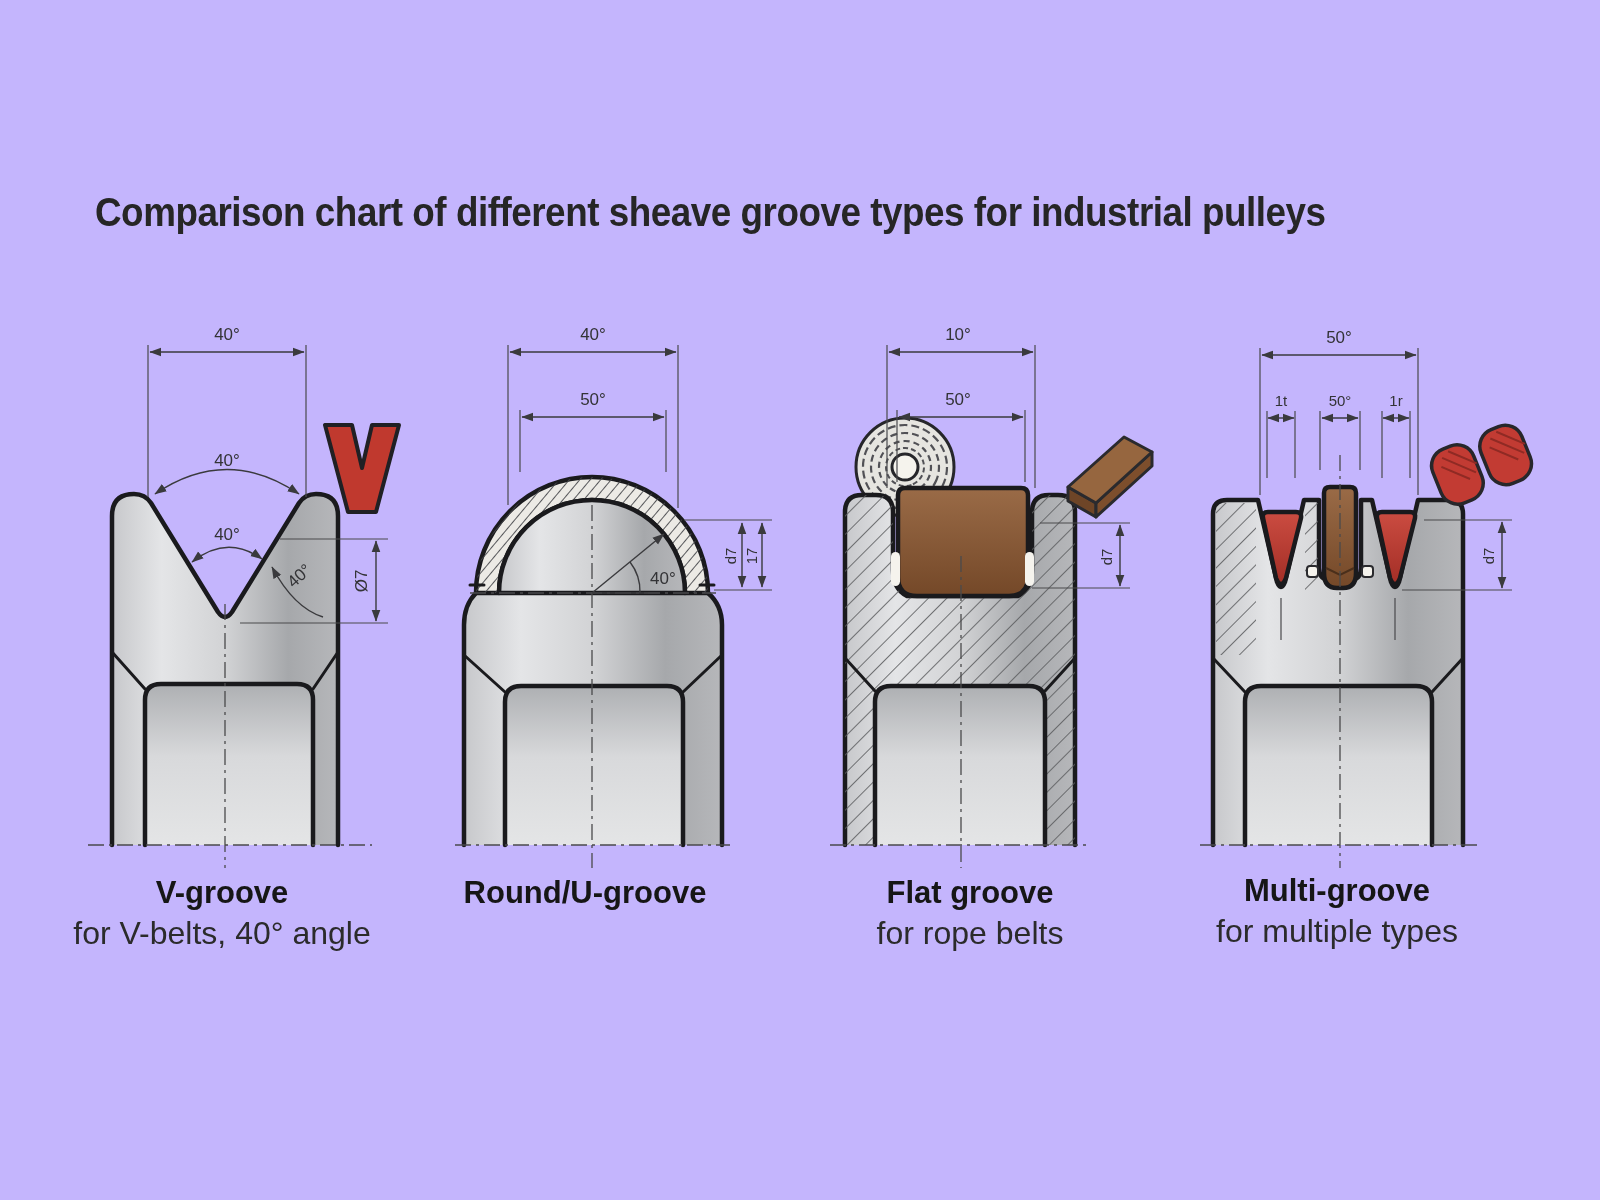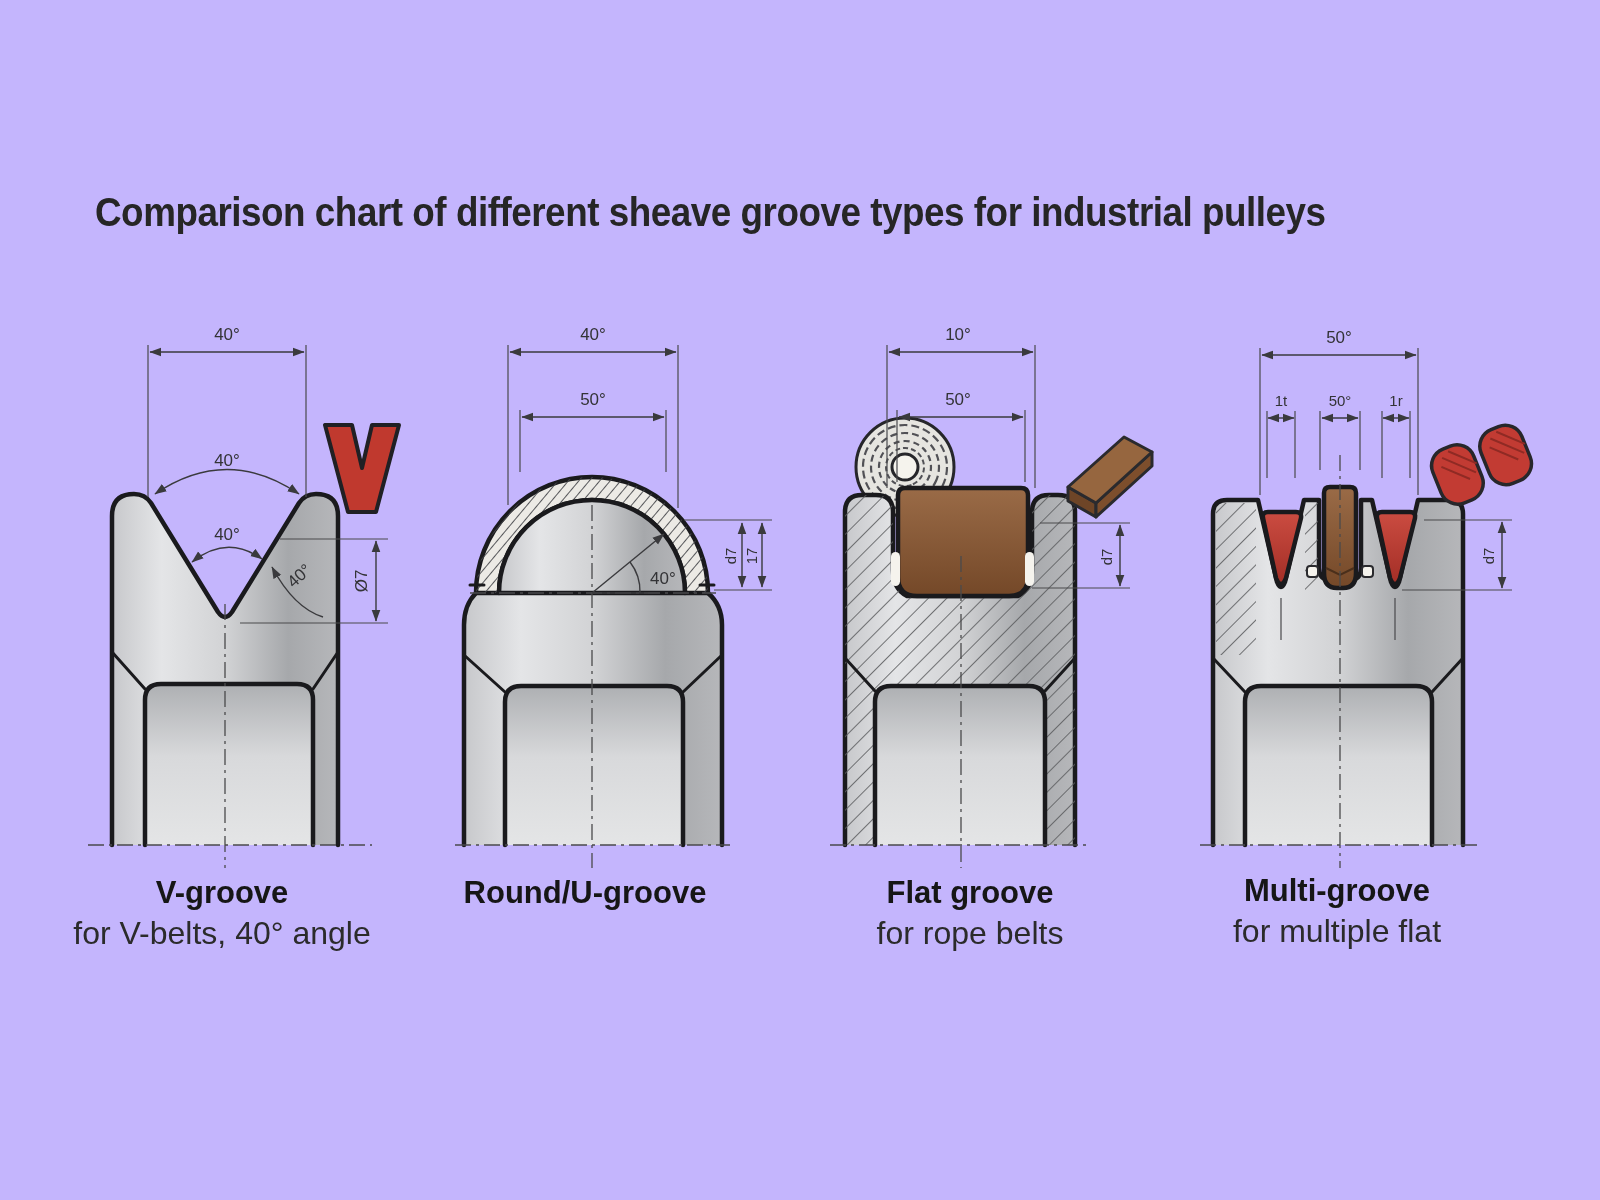--- a/index.html
+++ b/index.html
@@ -207,16 +207,16 @@
   </div>
   <div class="panel-label" style="left:585px;top:874px;">
     <div class="name">Round/U-groove</div>
   </div>
   <div class="panel-label" style="left:970px;top:874px;">
     <div class="name">Flat groove</div>
     <div class="caption">for rope belts</div>
   </div>
   <div class="panel-label" style="left:1313px;top:872px;margin-left:24px;">
     <div class="name">Multi-groove</div>
-    <div class="caption">for multiple flat</div>
+    <div class="caption">for multiple types</div>
   </div>
 
 </div>
 
 </body></html>

